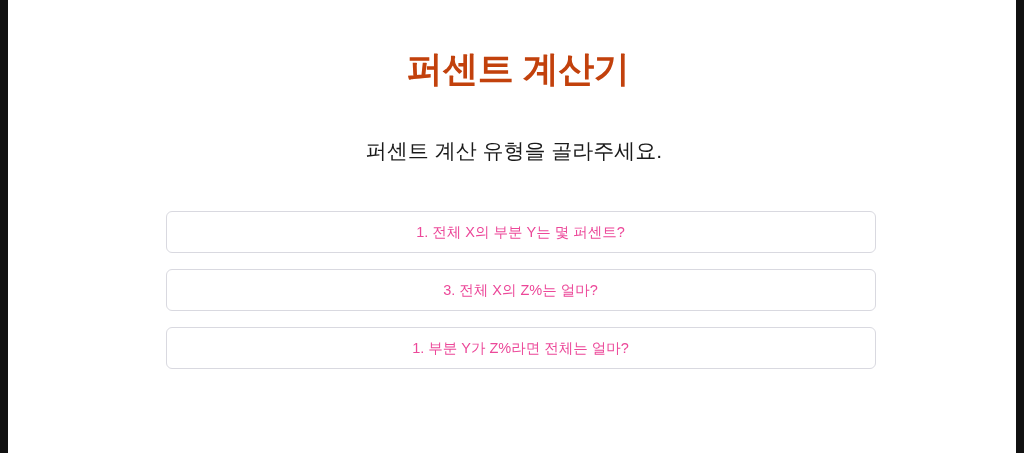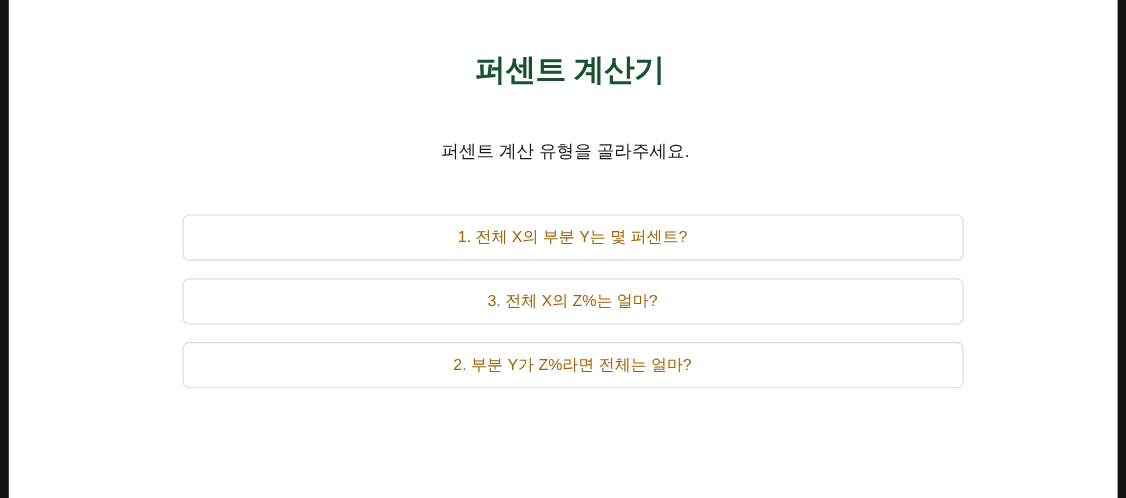--- a/index.html
+++ b/index.html
@@ -21,48 +21,48 @@
     height: 453px;
     background: #ffffff;
     box-sizing: border-box;
   }
   .content {
     width: 100%;
     padding-top: 48px;
     text-align: center;
   }
   .page-title {
-    font-size: 28px;
+    font-size: 36px;
     font-weight: bold;
-    color: #14532d;
+    color: #c2410c;
     line-height: 1.15;
     margin: 0 0 0 12px;
     letter-spacing: -0.5px;
   }
   .page-subtitle {
-    font-size: 16px;
+    font-size: 21px;
     color: #1a1a1a;
     margin: 48px 0 0 4px;
     font-weight: normal;
   }
   .options {
     margin-top: 46px;
     display: flex;
     flex-direction: column;
     align-items: center;
     gap: 16px;
   }
   .option-button {
     width: 710px;
     height: 42px;
     box-sizing: border-box;
     background: #ffffff;
     border: 1px solid #d9d9e0;
     border-radius: 6px;
-    color: #a16207;
+    color: #ec4899;
     font-size: 14.5px;
     font-family: "Liberation Sans", sans-serif;
     display: flex;
     align-items: center;
     justify-content: center;
     cursor: pointer;
     padding: 0;
     line-height: 1;
     margin-left: 17px;
   }
@@ -76,17 +76,17 @@
     <h1 class="page-title">퍼센트 계산기</h1>
 
     <p class="page-subtitle">퍼센트 계산 유형을 골라주세요.</p>
 
     <div class="options">
 
       <button class="option-button">1. 전체 X의 부분 Y는 몇 퍼센트?</button>
 
       <button class="option-button">3. 전체 X의 Z%는 얼마?</button>
 
-      <button class="option-button">2. 부분 Y가 Z%라면 전체는 얼마?</button>
+      <button class="option-button">1. 부분 Y가 Z%라면 전체는 얼마?</button>
 
     </div>
   </div>
 </div>
 
 </body></html>

